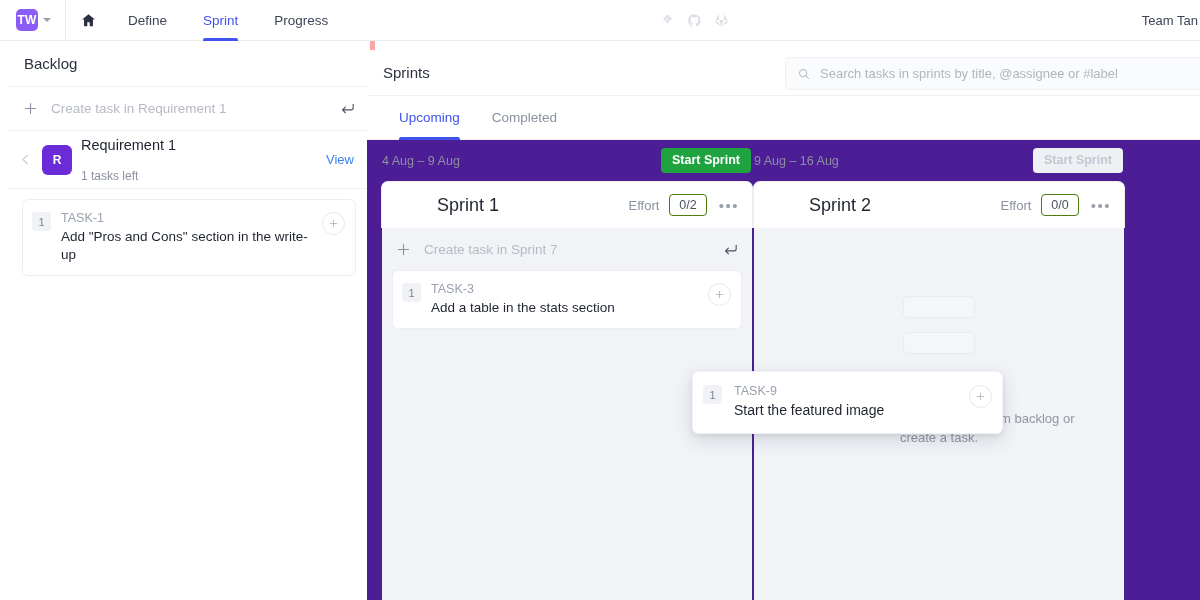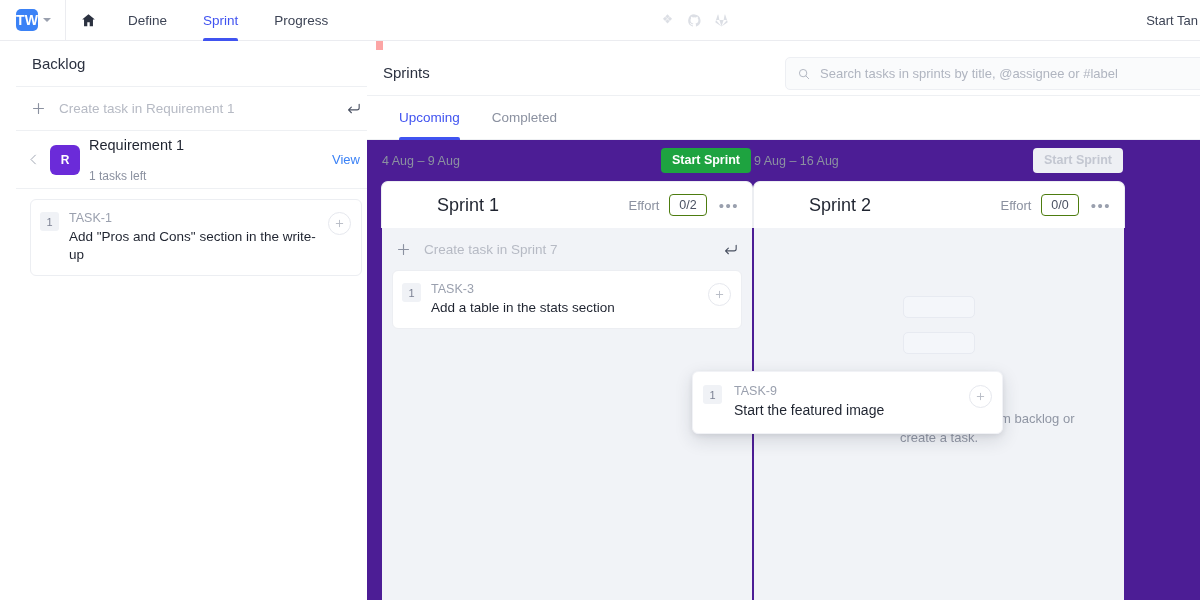--- a/index.html
+++ b/index.html
@@ -13,22 +13,22 @@
   .app { position: relative; width: 1200px; height: 600px; }
 
   
   .topnav {
     position: absolute; top: 0; left: 0; width: 1200px; height: 41px;
     background: #fff; border-bottom: 1px solid #ebecf0;
     display: flex; align-items: center;
   }
   .ws-chip { display: flex; align-items: center; gap: 5px; padding: 0 14px 0 16px; height: 100%; }
   .ws-badge {
-    width: 22px; height: 22px; border-radius: 5px; background: #3b82f6;
-    color: #fff; font-size: 14px; font-weight: 700; letter-spacing: .2px;
+    width: 22px; height: 22px; border-radius: 5px; background: #8b5cf6;
+    color: #fff; font-size: 12px; font-weight: 700; letter-spacing: .2px;
     display: flex; align-items: center; justify-content: center;
   }
   .chev-down { width: 0; height: 0; border-left: 4px solid transparent;
     border-right: 4px solid transparent; border-top: 4px solid #9aa0ae; }
   .nav-sep { width: 1px; height: 41px; background: #ebecf0; }
   .home-btn { display: flex; align-items: center; justify-content: center;
     width: 44px; height: 41px; }
   .nav-links { display: flex; align-items: center; height: 41px; }
   .nav-link {
     position: relative; height: 41px; display: flex; align-items: center;
@@ -42,22 +42,22 @@
   .integrations { position: absolute; left: 660px; top: 0; height: 41px;
     display: flex; align-items: center; gap: 12px; }
   .integrations svg { opacity: .34; }
   .nav-right { position: absolute; right: 0; top: 0; height: 41px;
     display: flex; align-items: center; padding-right: 0; }
   .team-name { font-size: 13px; color: #3d4455; white-space: nowrap;
     padding-right: 2px; }
 
   
   .sidebar {
-    position: absolute; top: 41px; left: 16px; width: 367px; height: 559px;
-    background: #fff; border-right: 7px solid #fca5a5;
+    position: absolute; top: 41px; left: 8px; width: 367px; height: 559px;
+    background: #fff; border-right: 5px solid #fca5a5;
   }
   .sb-header { height: 46px; display: flex; align-items: center;
     padding: 0 16px; border-bottom: 1px solid #eef0f3; }
   .sb-title { font-size: 15px; color: #2b3140; }
   .create-row {
     height: 44px; display: flex; align-items: center; padding: 0 14px;
     border-bottom: 1px solid #eef0f3; gap: 12px;
   }
   .create-ph { flex: 1; font-size: 13.5px; color: #b6bac4; }
   .plus-thin { color: #8b91a0; }
@@ -202,21 +202,21 @@
       </svg>
       <svg width="15" height="15" viewBox="0 0 24 24">
         <path d="M12 2.2a10 10 0 0 0-3.2 19.5c.5.1.7-.2.7-.5v-1.8c-2.8.6-3.4-1.3-3.4-1.3-.4-1.1-1.1-1.5-1.1-1.5-.9-.6.1-.6.1-.6 1 .1 1.5 1 1.5 1 .9 1.5 2.4 1.1 3 .8.1-.6.3-1.1.6-1.4-2.2-.2-4.6-1.1-4.6-5 0-1.1.4-2 1-2.7-.1-.3-.4-1.3.1-2.7 0 0 .8-.3 2.7 1a9.4 9.4 0 0 1 5 0c1.9-1.3 2.7-1 2.7-1 .5 1.4.2 2.4.1 2.7.6.7 1 1.6 1 2.7 0 3.9-2.4 4.8-4.6 5 .4.3.7.9.7 1.9v2.8c0 .3.2.6.7.5A10 10 0 0 0 12 2.2z" fill="#9aa2b4"></path>
       </svg>
       <svg width="15" height="15" viewBox="0 0 24 24">
         <path d="M12 21.5 15.4 11H8.6zM3.2 11l-1 3.2c-.1.4 0 .8.4 1L12 21.5zm17.6 0L12 21.5l9.4-6.3c.4-.2.5-.6.4-1zM8.6 11 7 2.9c-.1-.5-.8-.5-1 0L3.2 11zm6.8 0 1.6-8.1c.2-.5.9-.5 1 0L20.8 11z" fill="#9aa2b4"></path>
       </svg>
     </div>
 
     <div class="nav-right">
-      <span class="team-name">Start Tan</span>
+      <span class="team-name">Team Tan</span>
     </div>
   </div>
 
   <div class="sidebar">
 
     <div class="sb-header">
       <span class="sb-title">Backlog</span>
     </div>
 
     <div class="create-row">

